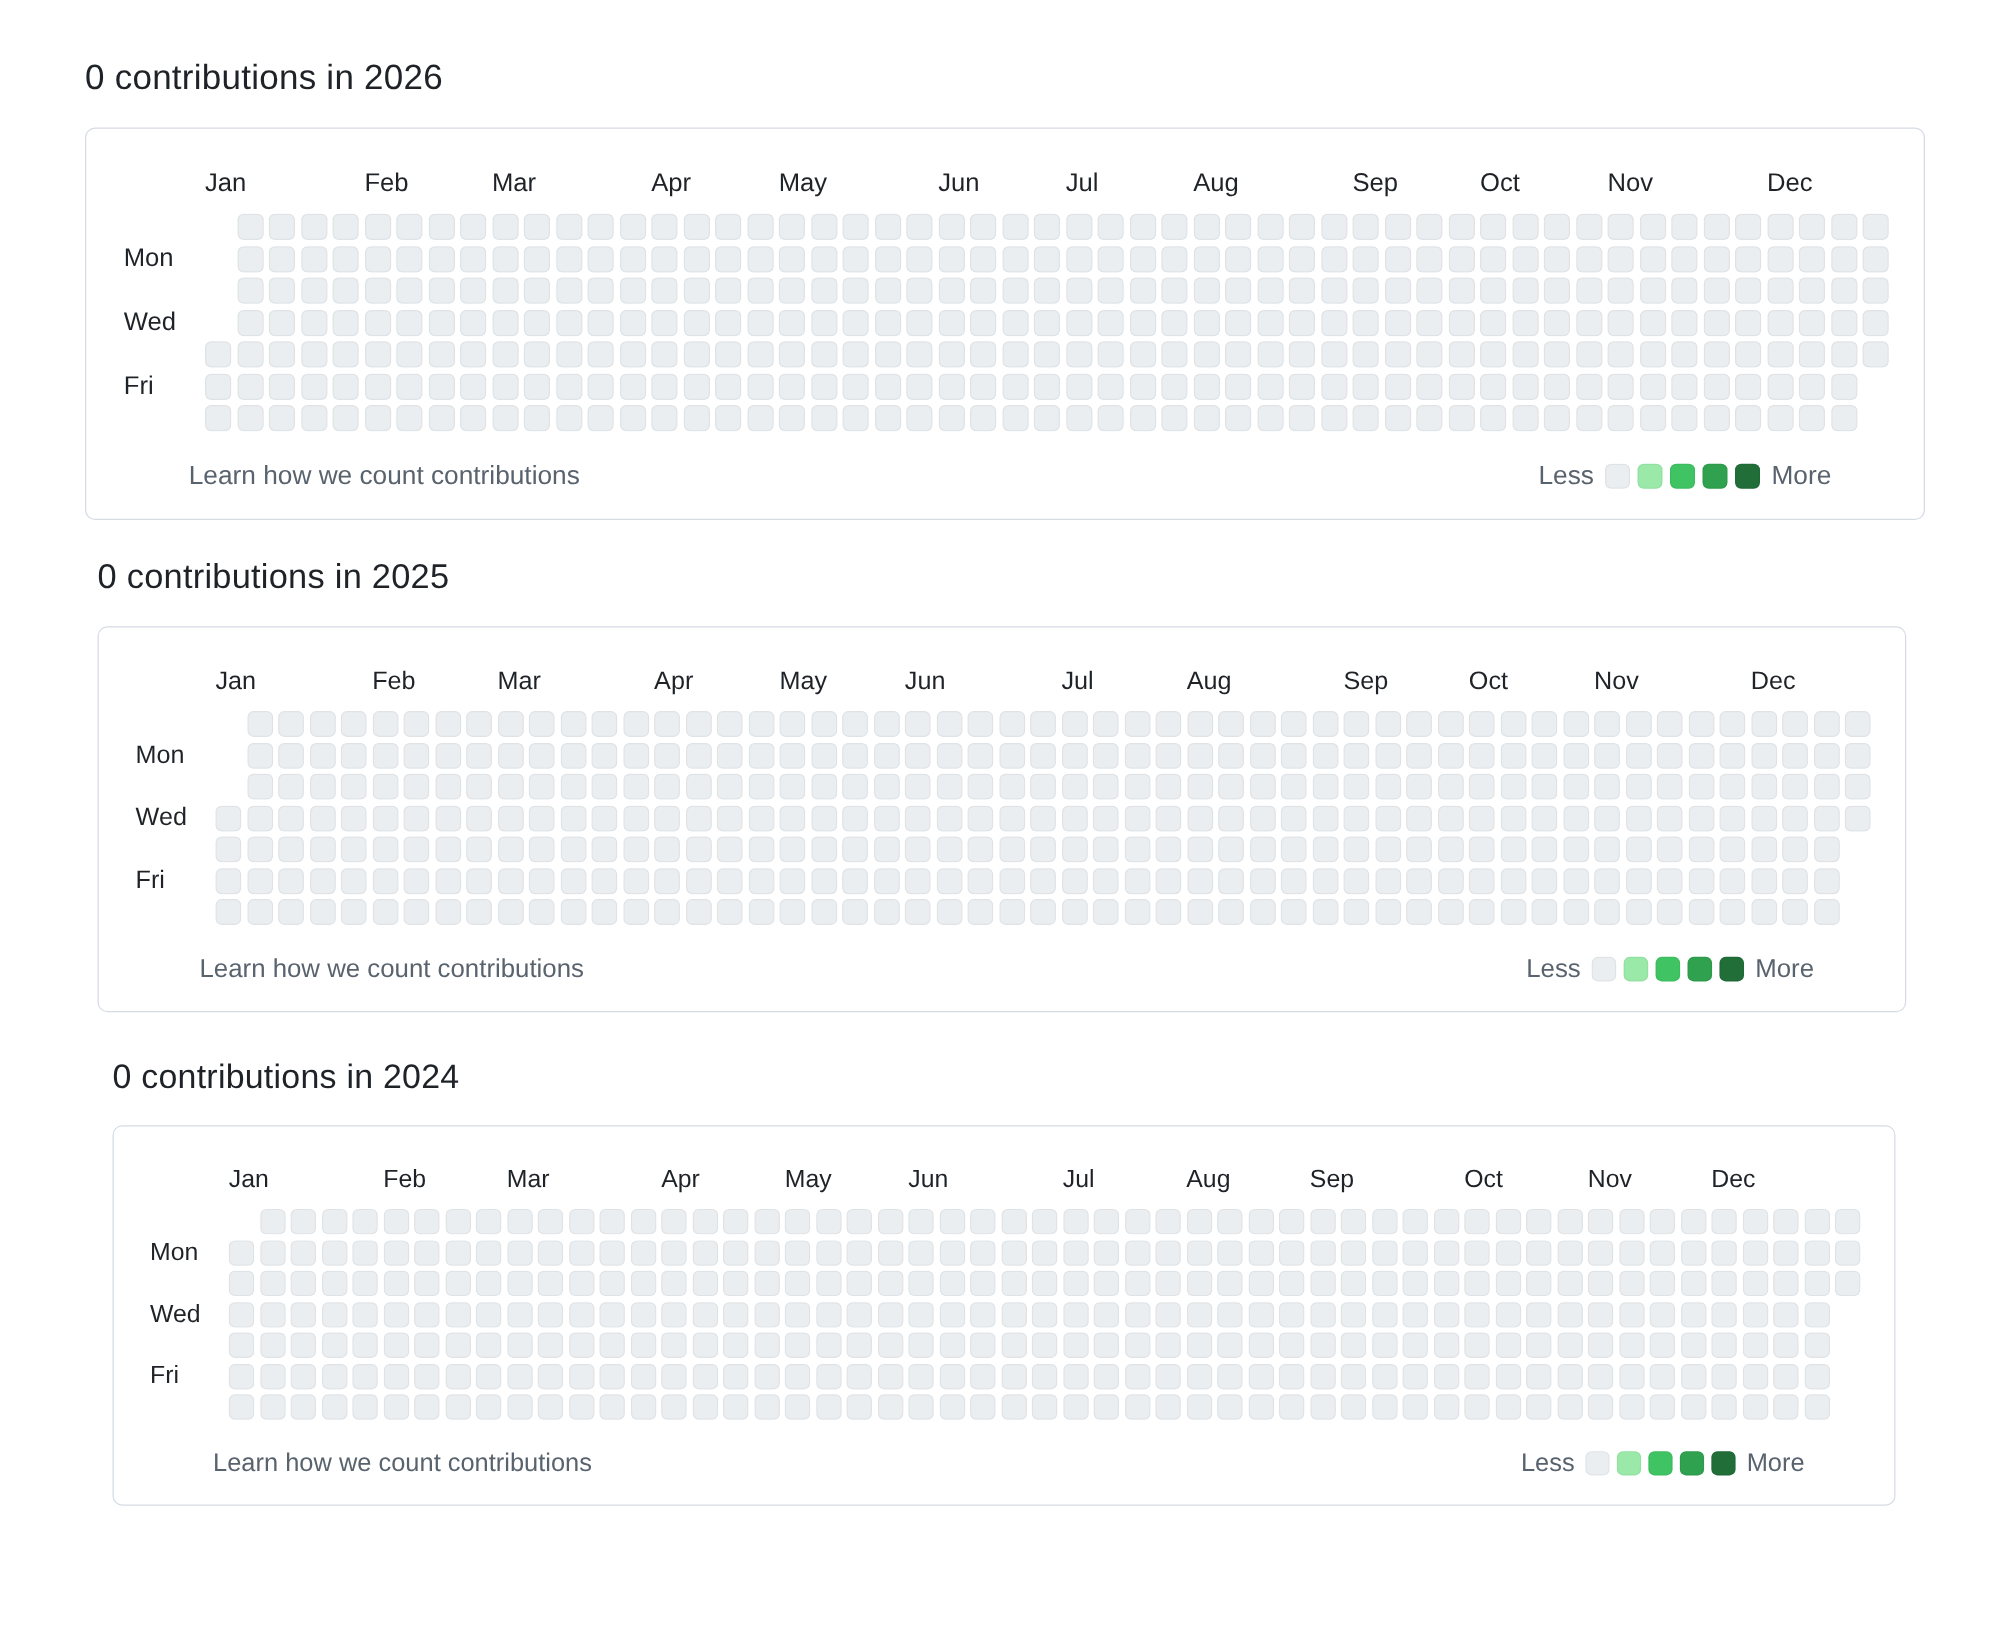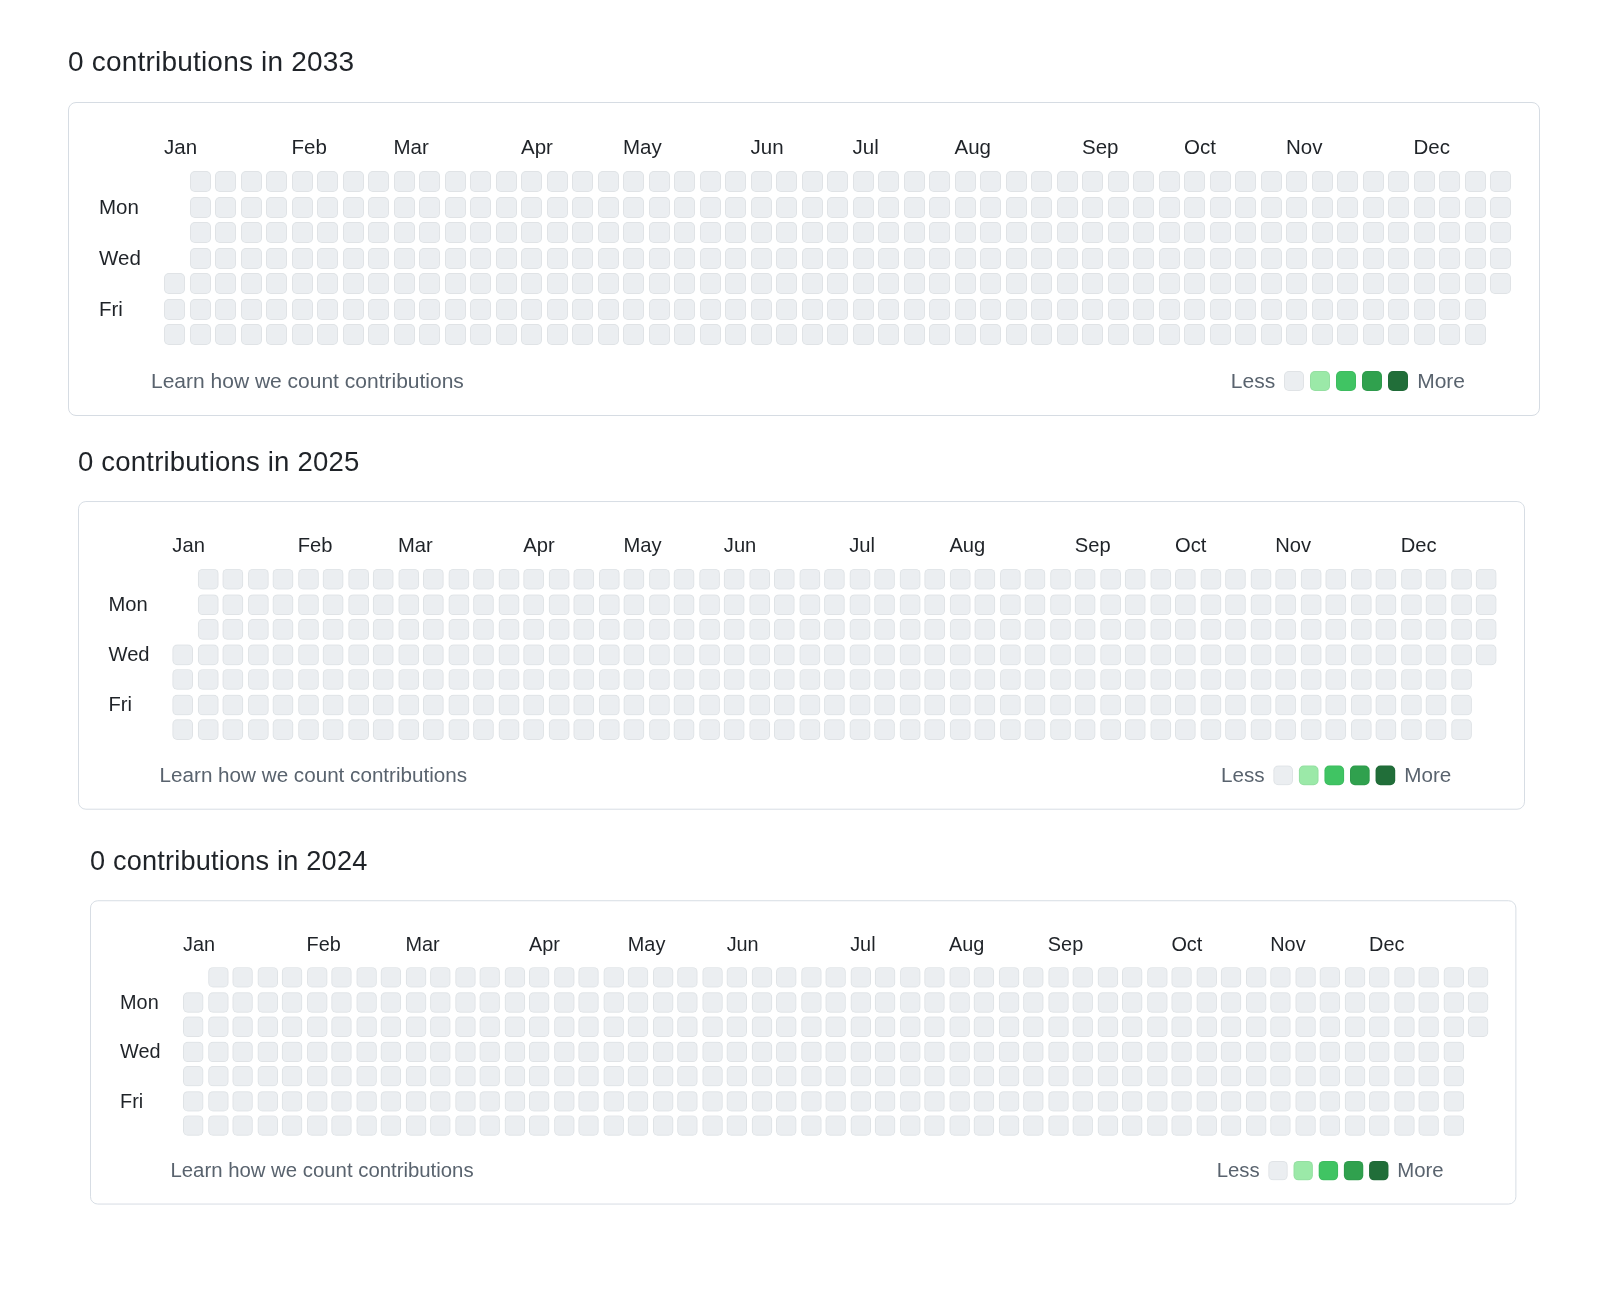--- a/index.html
+++ b/index.html
@@ -84,21 +84,21 @@
     border-radius: 5px;
     box-shadow: inset 0 0 0 1px rgba(27,31,36,0.05);
   }
   .legend-text { color: #59636e; }
 </style>
 </head>
 <body>
 
 <div id="sections">
   <section class="year-section pos-0">
-    <h2 class="year-heading">0 contributions in 2033</h2>
+    <h2 class="year-heading">0 contributions in 2026</h2>
     <div class="panel">
       <div class="cal-months">
           <div class="month-label" style="grid-column: 1 / span 4;">Jan</div>
           <div class="month-label" style="grid-column: 6 / span 4;">Feb</div>
           <div class="month-label" style="grid-column: 10 / span 4;">Mar</div>
           <div class="month-label" style="grid-column: 15 / span 4;">Apr</div>
           <div class="month-label" style="grid-column: 19 / span 4;">May</div>
           <div class="month-label" style="grid-column: 24 / span 4;">Jun</div>
           <div class="month-label" style="grid-column: 28 / span 4;">Jul</div>
           <div class="month-label" style="grid-column: 32 / span 4;">Aug</div>

